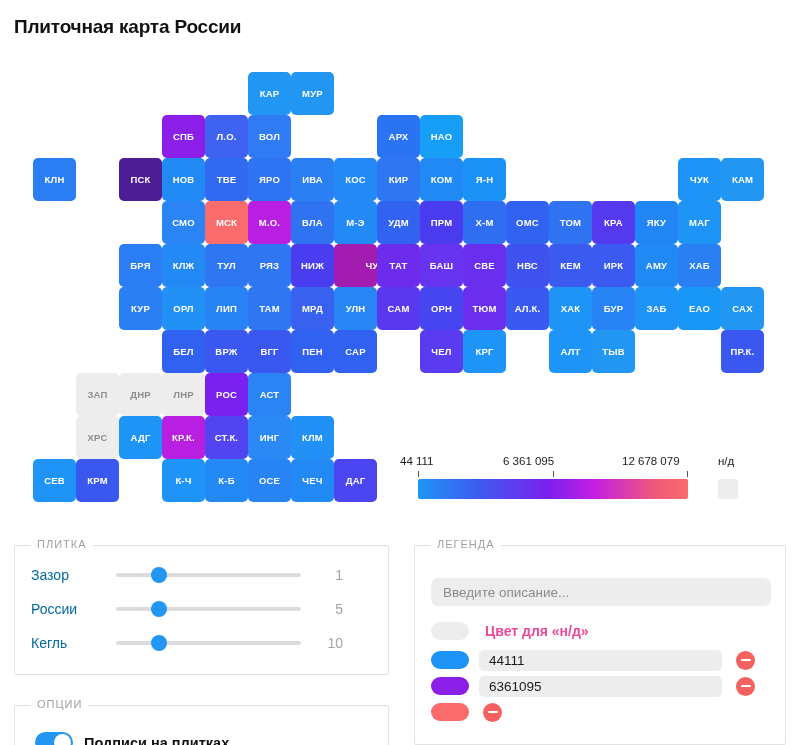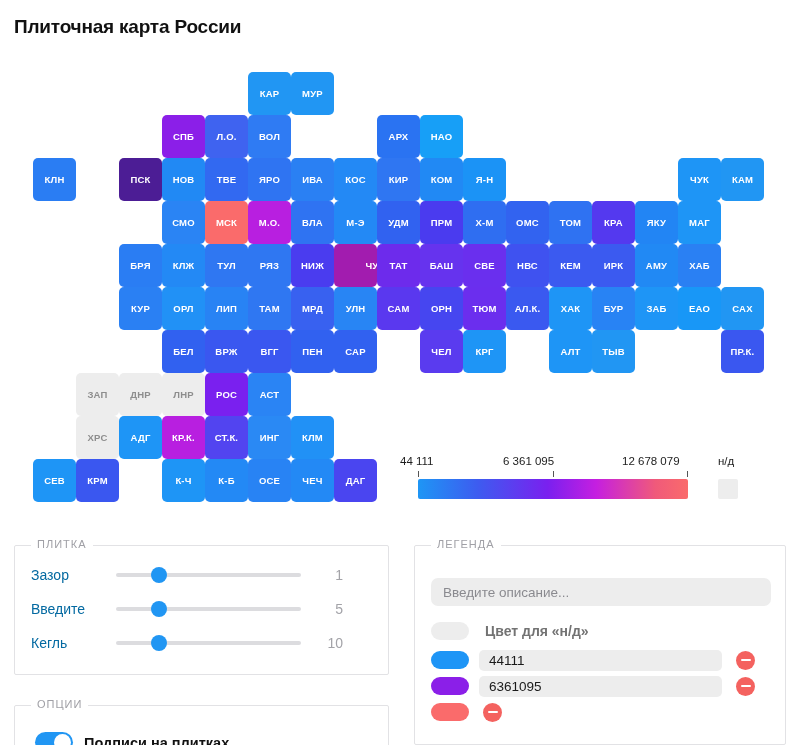--- a/index.html
+++ b/index.html
@@ -180,21 +180,21 @@
   }
   .legend-swatch {
     width: 38px; height: 18px;
     border-radius: 9px;
     flex: none;
   }
   .legend-name {
     margin-left: 16px;
     font-size: 14px;
     font-weight: bold;
-    color: #737373;
+    color: #ec4899;
   }
   .legend-value {
     margin-left: 10px;
     width: 243px; height: 21px;
     background: #ededed;
     border-radius: 5px;
     display: flex;
     align-items: center;
     padding-left: 10px;
     font-size: 13.5px;
@@ -333,21 +333,21 @@
 <div class="panel" id="panel-tile">
   <div class="panel-legend">ПЛИТКА</div>
   <div class="slider-row" style="top:16px">
     <div class="slider-label">Зазор</div>
     <div class="slider-track">
       <div class="slider-thumb" style="left:35px"></div>
     </div>
     <div class="slider-value">1</div>
   </div>
   <div class="slider-row" style="top:50px">
-    <div class="slider-label">Введите</div>
+    <div class="slider-label">России</div>
     <div class="slider-track">
       <div class="slider-thumb" style="left:35px"></div>
     </div>
     <div class="slider-value">5</div>
   </div>
   <div class="slider-row" style="top:84px">
     <div class="slider-label">Кегль</div>
     <div class="slider-track">
       <div class="slider-thumb" style="left:35px"></div>
     </div>

